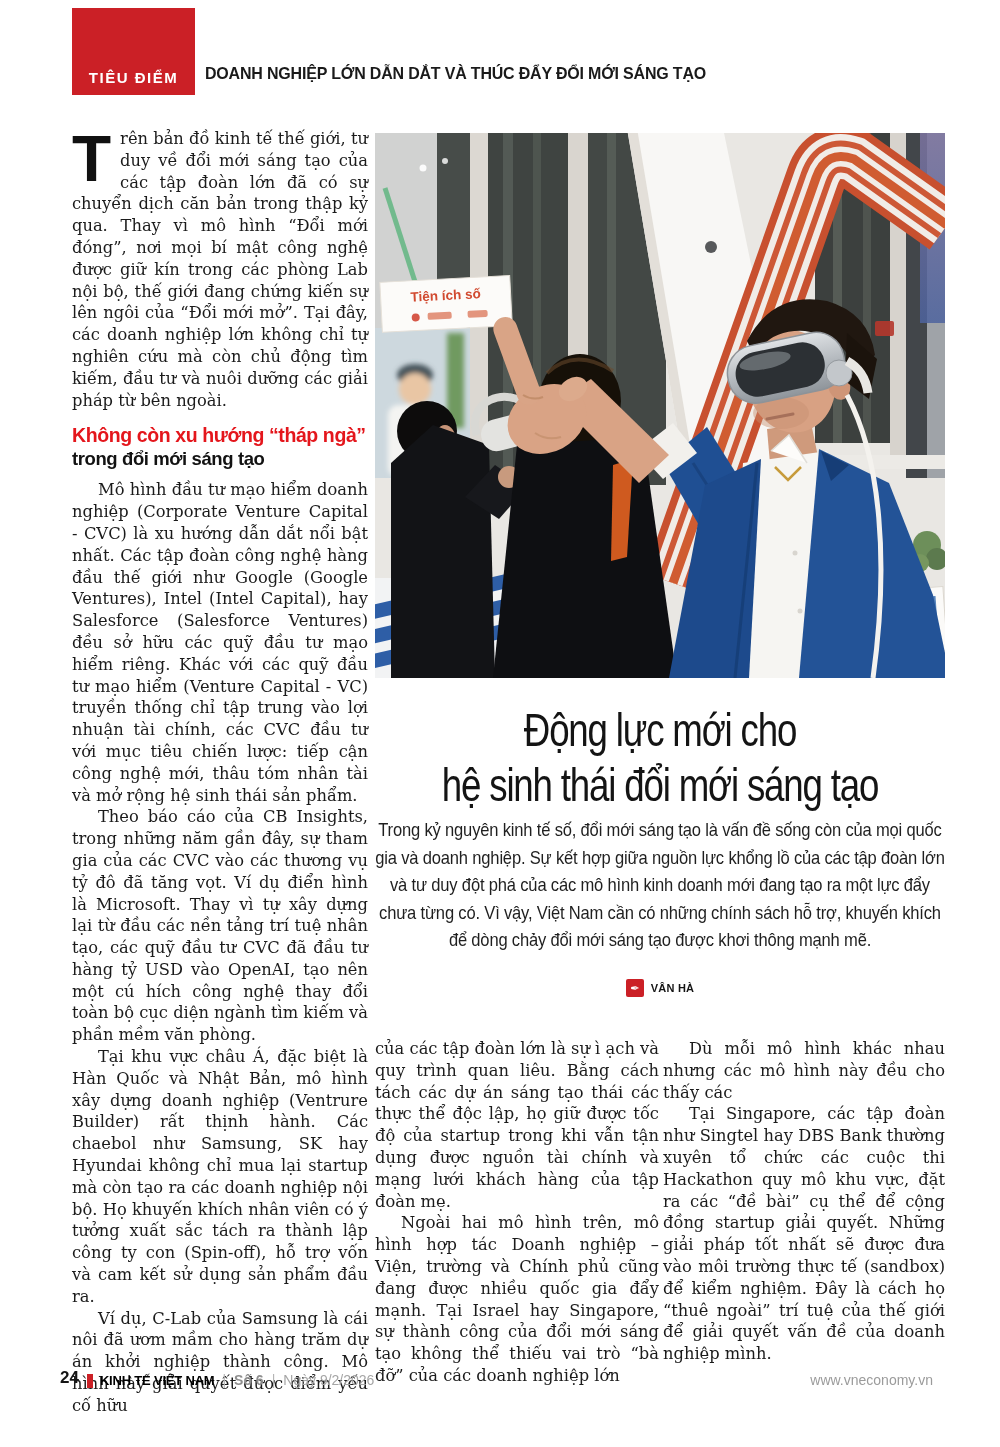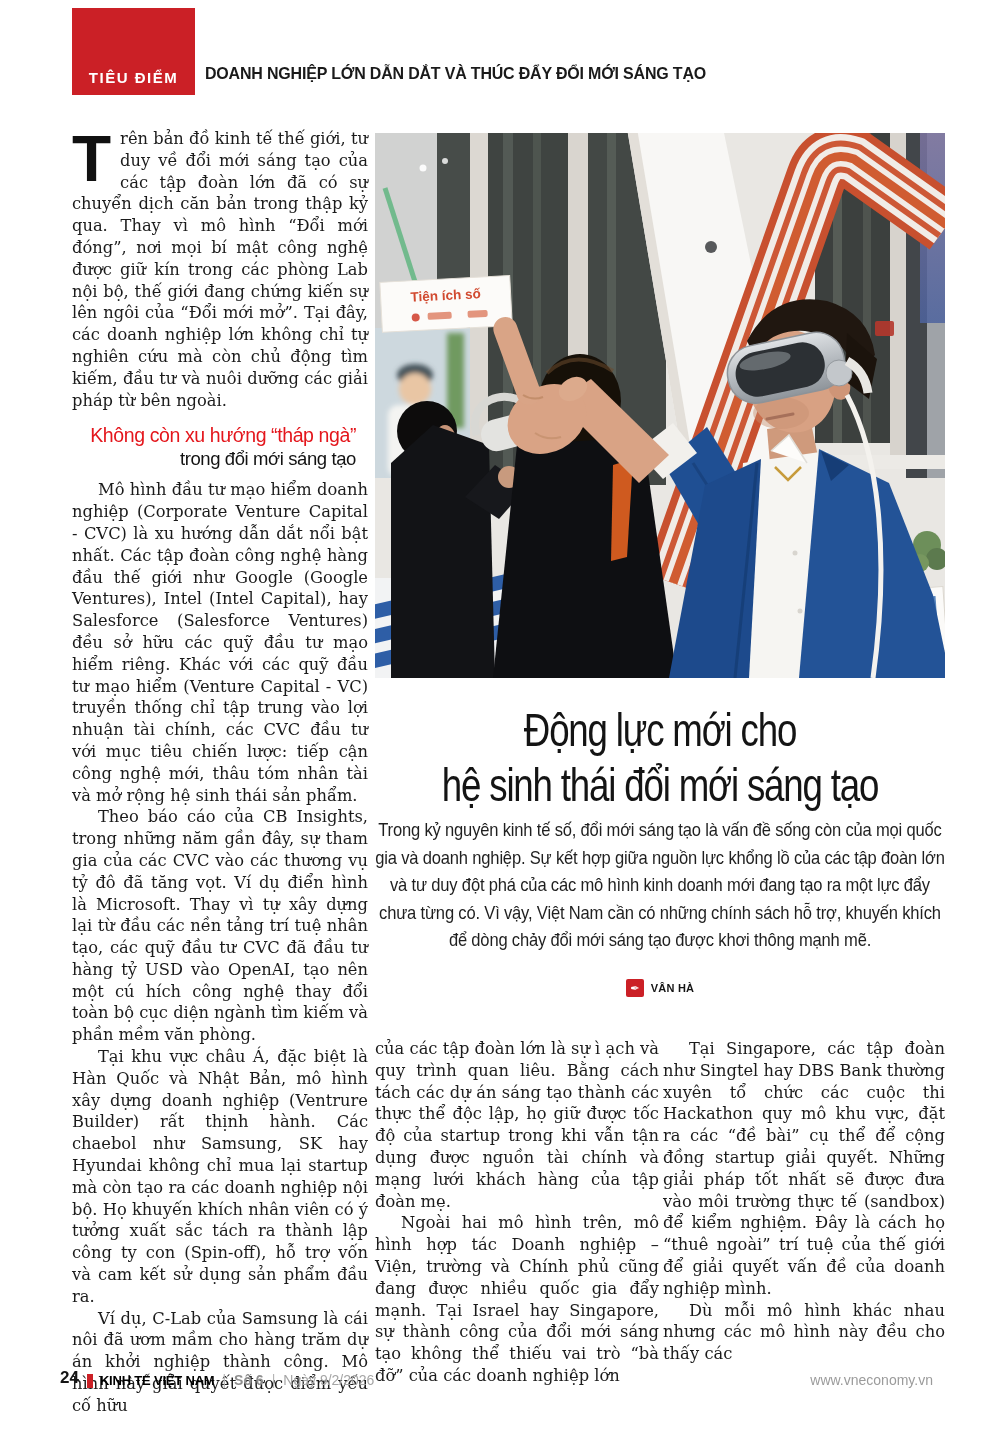--- a/index.html
+++ b/index.html
@@ -32,22 +32,22 @@
   .col-left{left:72px;top:128px;width:296px;}
   .col-mid{left:375px;top:1038px;width:284px;}
   .col-right{left:663px;top:1038px;width:282px;}
 
   .dropcap{
     float:left;font-family:"Liberation Sans",sans-serif;font-weight:bold;
     font-size:64px;line-height:52px;padding:5px 9px 2px 0;color:#111;
   }
 
   .subhead{
-    text-align:right;font-family:"Liberation Sans",sans-serif;font-weight:normal;
-    margin:13px 12px 9px;line-height:23px;letter-spacing:-0.4px;
+    text-align:left;font-family:"Liberation Sans",sans-serif;font-weight:bold;
+    margin:13px 0 9px;line-height:23px;letter-spacing:-0.4px;
   }
   .subhead .l1{display:block;color:#e4161c;font-size:19.5px;}
   .subhead .l2{display:block;color:#121212;font-size:18.5px;}
 
   
   .photo{left:375px;top:133px;width:570px;height:545px;overflow:hidden;}
 
   
   .headline{
     left:375px;top:702px;width:570px;text-align:center;color:#141414;
@@ -285,27 +285,27 @@
 <div class="abs standfirst">
   <div class="standfirst-inner">Trong kỷ nguyên kinh tế số, đổi mới sáng tạo là vấn đề sống còn của mọi quốc gia và doanh nghiệp. Sự kết hợp giữa nguồn lực khổng lồ của các tập đoàn lớn và tư duy đột phá của các mô hình kinh doanh mới đang tạo ra một lực đẩy chưa từng có. Vì vậy, Việt Nam cần có những chính sách hỗ trợ, khuyến khích để dòng chảy đổi mới sáng tạo được khơi thông mạnh mẽ.</div>
 </div>
 
 <div class="abs author">
   <span class="pen">✒</span>
   <span class="name">VÂN HÀ</span>
 </div>
 
 <div class="abs bodycol col-mid">
-  <p class="noindent">của các tập đoàn lớn là sự ì ạch và quy trình quan liêu. Bằng cách tách các dự án sáng tạo thành các thực thể độc lập, họ giữ được tốc độ của startup trong khi vẫn tận dụng được nguồn tài chính và mạng lưới khách hàng của tập đoàn mẹ.</p>
+  <p class="noindent">của các tập đoàn lớn là sự ì ạch và quy trình quan liêu. Bằng cách tách các dự án sáng tạo thái các thực thể độc lập, họ giữ được tốc độ của startup trong khi vẫn tận dụng được nguồn tài chính và mạng lưới khách hàng của tập đoàn mẹ.</p>
   <p>Ngoài hai mô hình trên, mô hình hợp tác Doanh nghiệp – Viện, trường và Chính phủ cũng đang được nhiều quốc gia đẩy mạnh. Tại Israel hay Singapore, sự thành công của đổi mới sáng tạo không thể thiếu vai trò “bà đỡ” của các doanh nghiệp lớn</p>
 </div>
 
 <div class="abs bodycol col-right">
+  <p>Dù mỗi mô hình khác nhau nhưng các mô hình này đều cho thấy các</p>
   <p>Tại Singapore, các tập đoàn như Singtel hay DBS Bank thường xuyên tổ chức các cuộc thi Hackathon quy mô khu vực, đặt ra các “đề bài” cụ thể để cộng đồng startup giải quyết. Những giải pháp tốt nhất sẽ được đưa vào môi trường thực tế (sandbox) để kiểm nghiệm. Đây là cách họ “thuê ngoài” trí tuệ của thế giới để giải quyết vấn đề của doanh nghiệp mình.</p>
-  <p>Dù mỗi mô hình khác nhau nhưng các mô hình này đều cho thấy các</p>
 </div>
 
 <div class="abs footer">
   <span class="pageno">24</span>
   <span class="redbar"></span>
   <span class="pub">KINH TẾ VIỆT NAM</span>
   <span class="sep">|</span>
   <span class="issue">Số 6</span>
   <span class="sep">|</span>
   <span class="date">Ngày 9/2/2026</span>

